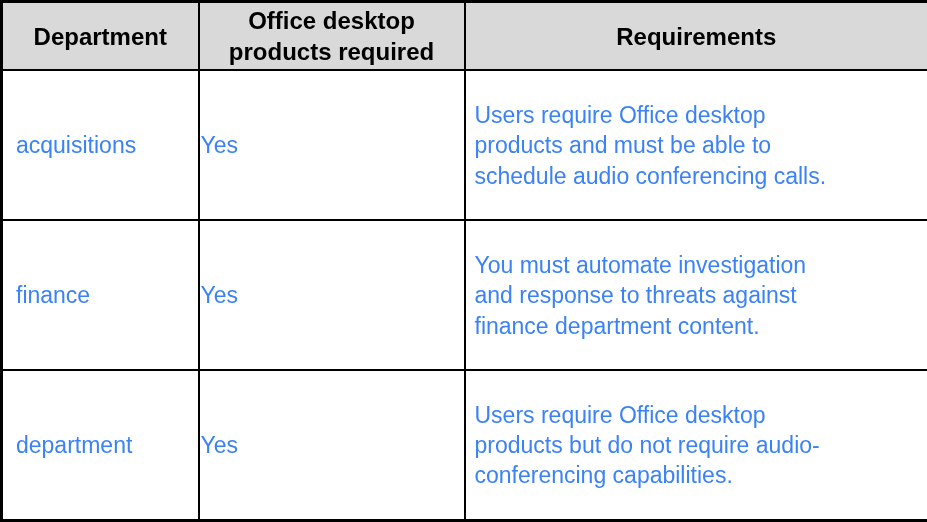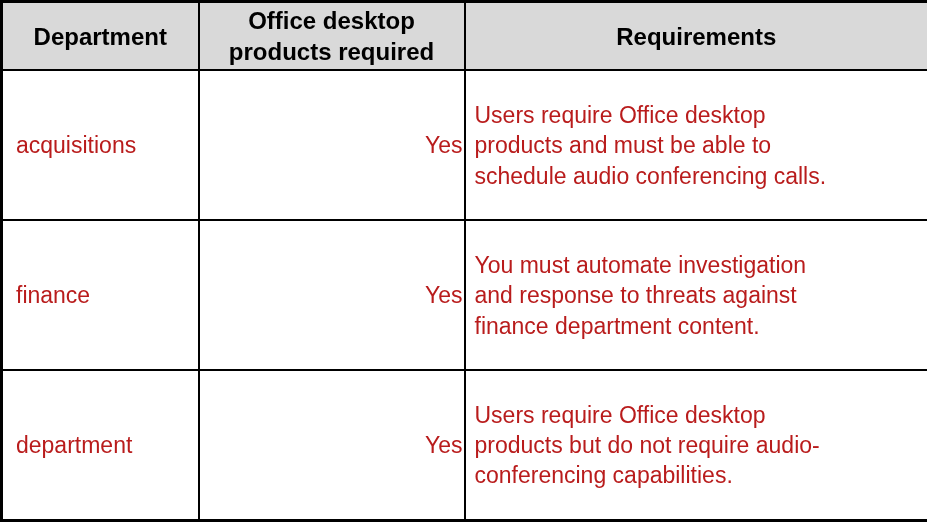--- a/index.html
+++ b/index.html
@@ -20,21 +20,21 @@
     width: 927px;
     height: 522px;
     border-collapse: collapse;
     table-layout: fixed;
     box-sizing: border-box;
   }
   table.req-table th,
   table.req-table td {
     border: 2px solid #000000;
     box-sizing: border-box;
-    color: #b91c1c;
+    color: #3b82f6;
     white-space: pre-line;
     vertical-align: middle;
   }
   
   table.req-table {
     border: 3px solid #000000;
   }
   table.req-table thead th {
     background: #d9d9d9;
     font-size: 24px;
@@ -49,21 +49,21 @@
     height: 112px;
   }
   td.cell-department {
     text-align: left;
     padding-left: 13px;
     padding-right: 20px;
     font-size: 23px;
     line-height: 1.4;
   }
   td.cell-office {
-    text-align: right;
+    text-align: left;
     font-size: 23px;
   }
   td.cell-requirements {
     text-align: left;
     padding-left: 9px;
     padding-right: 4px;
     font-size: 23px;
     line-height: 1.32;
   }
 </style>

